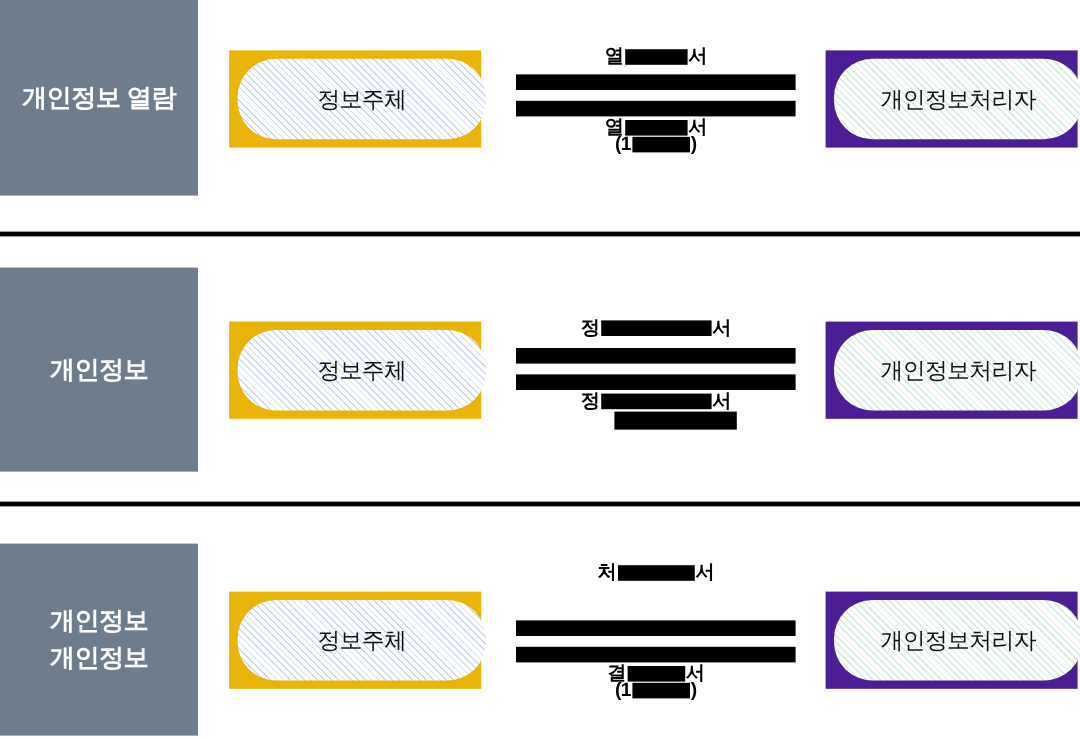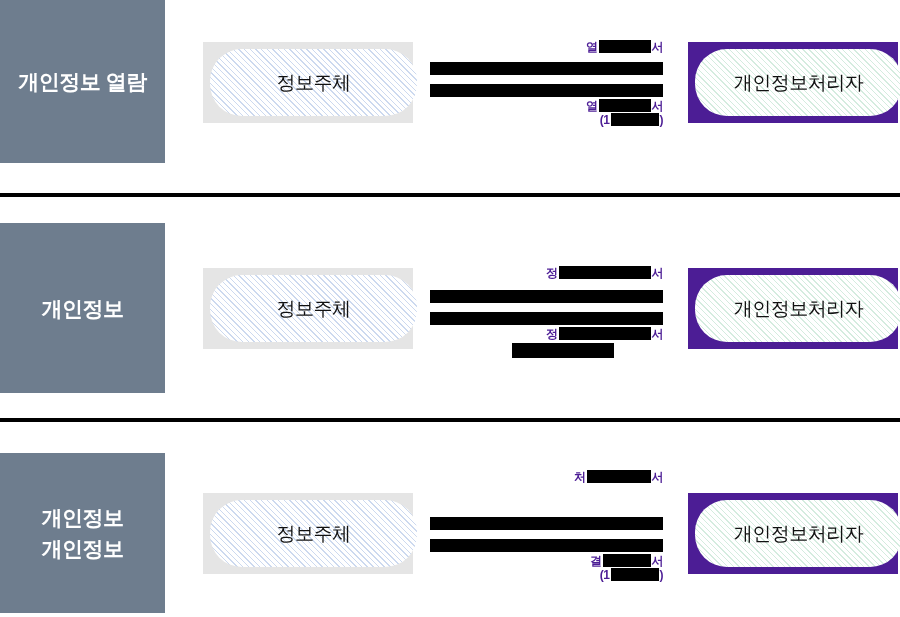--- a/index.html
+++ b/index.html
@@ -12,34 +12,34 @@
     position:absolute; left:0; width:165px; background:#6e7d8e; color:#ffffff;
     display:flex; flex-direction:column; justify-content:center; align-items:center;
     font-size:21px; font-weight:600; line-height:31px; letter-spacing:-0.5px; text-align:center;
   }
   .gray-s1 { top:0;   height:163px; }
   .gray-s2 { top:223px; height:170px; }
   .gray-s3 { top:453px; height:160px; }
 
   
   .entity-box { position:absolute; width:210px; height:81px; }
-  .entity-blue  { left:191px; background:#e5e5e5;margin-left:12px; }
+  .entity-blue  { left:191px; background:#eab308; }
   .entity-green { left:688px; background:#4c1d95; }
   .entity-inner {
     position:absolute; top:7px; left:7px; bottom:7px; right:-4px; border-radius:32px;
     display:flex; align-items:center; justify-content:center;
     font-size:19px; font-weight:500; color:#111; letter-spacing:-0.5px; white-space:nowrap;
   }
   .hatch-blue  { background:repeating-linear-gradient(45deg,#ffffff 0 3px,#ccd9ef 3px 4px); }
   .hatch-green { background:repeating-linear-gradient(45deg,#ffffff 0 3px,#d4ecdf 3px 4px); }
 
   
   .mid-label {
-    position:absolute; left:430px; width:233px; text-align:right;
-    font-size:12px; font-weight:700; color:#4c1d95; line-height:15px; white-space:nowrap;
+    position:absolute; left:430px; width:233px; text-align:center;
+    font-size:16px; font-weight:700; color:#000000; line-height:15px; white-space:nowrap;
     letter-spacing:-0.5px;
   }
   .bar { position:absolute; left:430px; width:233px; height:13px; background:#000; }
   .redact { display:inline-block; background:#000; height:13px; vertical-align:-2px; margin:0 1px; }
   .w48{width:48px} .w52{width:52px} .w64{width:64px} .w92{width:92px}
   .redact-block { position:absolute; left:512px; width:102px; height:15px; background:#000; }
 
   .divider { position:absolute; left:0; width:900px; height:4px; background:#000; }
 </style>
 </head>

